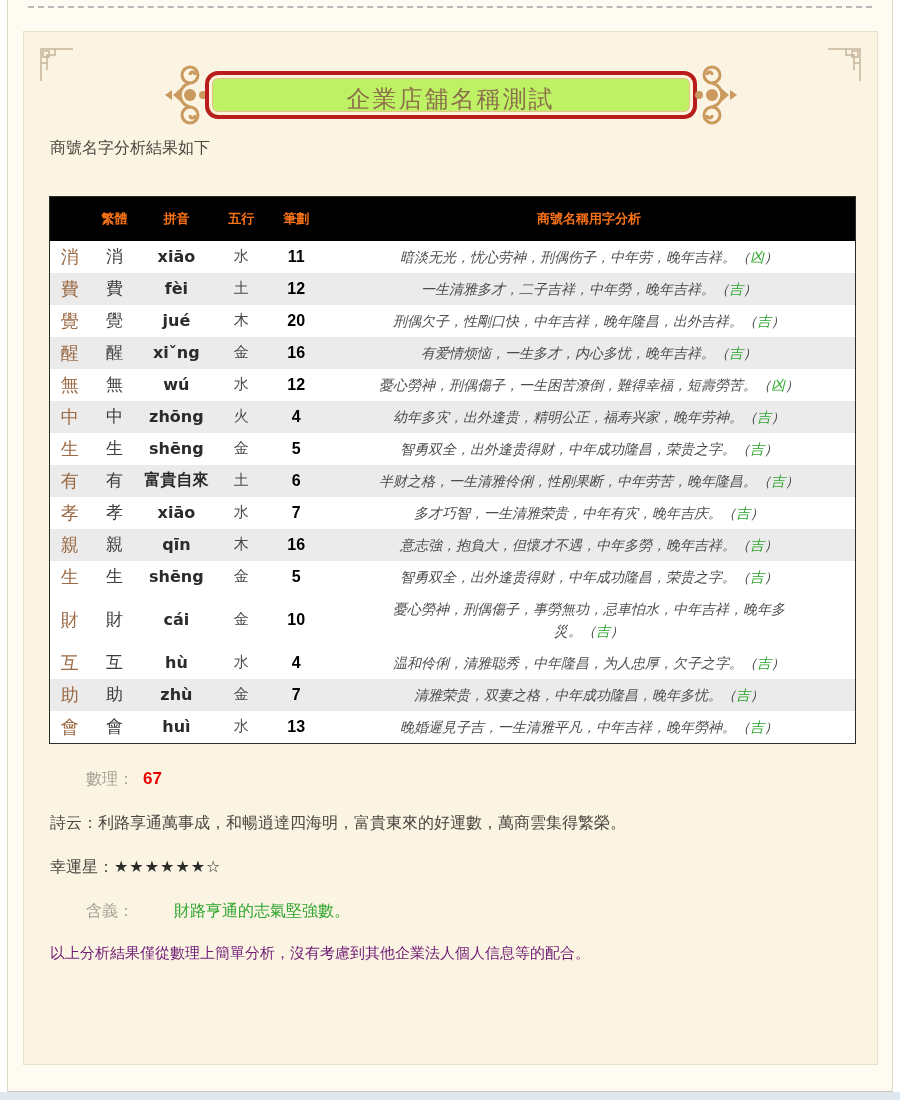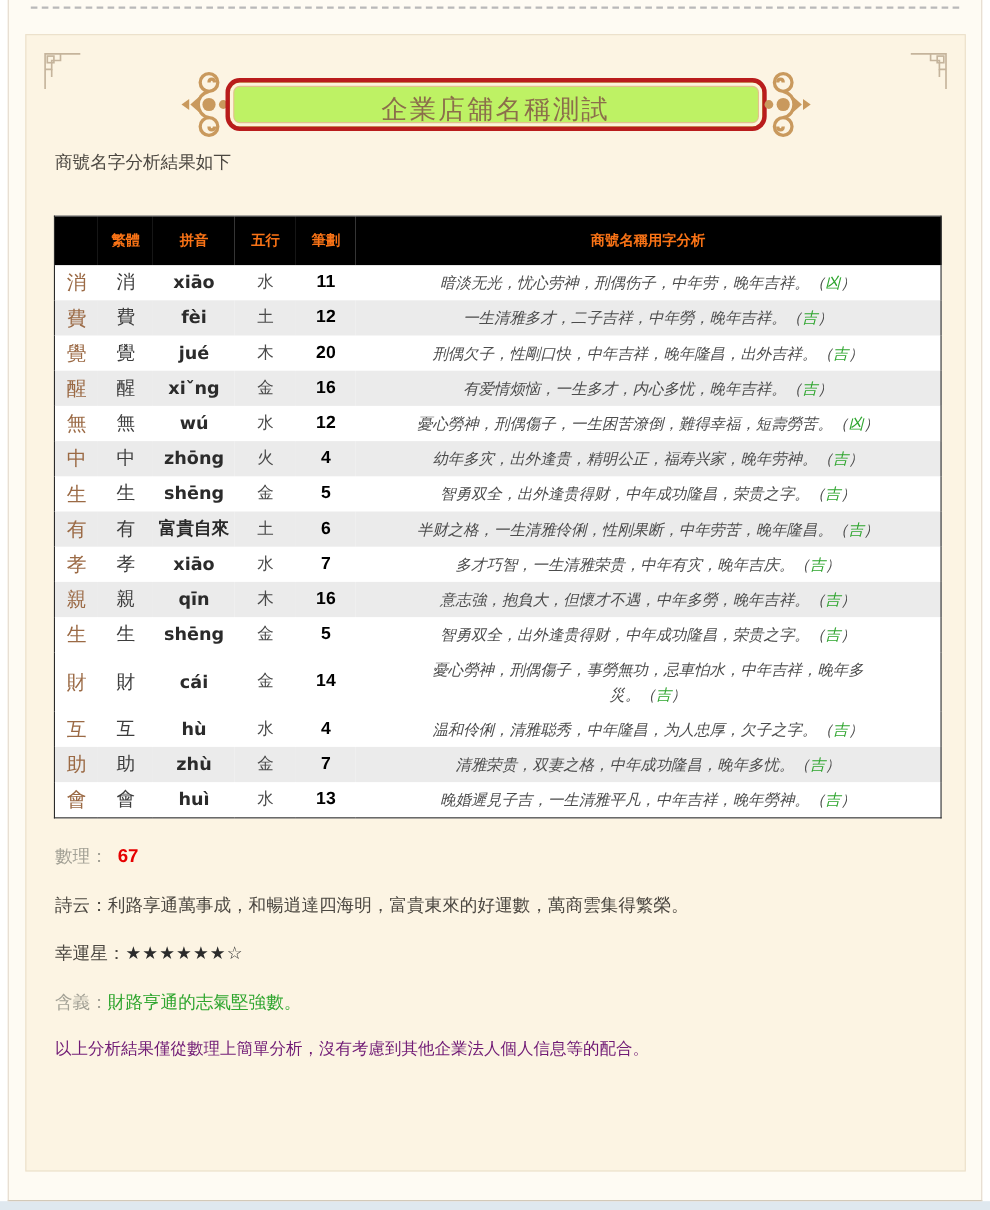--- a/index.html
+++ b/index.html
@@ -92,26 +92,26 @@
   td.c-pinyin { font-family: "DejaVu Sans", sans-serif; font-size: 16px; font-weight: 700; color: #2b2b2b; }
   td.c-elem { font-size: 15px; color: #4a4a4a; }
   td.c-strokes { font-size: 16px; font-weight: 700; color: #000000; }
   td.c-analysis {
     text-align: left; font-size: 14px; color: #4c4c4c;
     padding: 5px 8px; line-height: 22px; font-style: italic;
   }
   .rating-good, .rating-bad { color: #2ea52e; }
 
   .sumline { font-size: 16px; color: #4b4741; margin: 25px 0 0 1px; line-height: 19px; }
-  .lbl-gray { color: #a2a095; }
+  .lbl-gray { color: #a2a095; margin-left: 36px; }
   .val-red { color: #e60000; font-weight: 700; font-size: 17px; margin-left: 9px; }
   .jx-text { font-weight: 700; color: #3f3b35; }
   .jx-rating { color: #e60000; margin-left: 5px; }
   .stars { color: #2b2b2b; font-size: 16px; letter-spacing: 1px; }
-  .green-text { color: #2ea52e; }
+  .green-text { color: #2ea52e; margin-left: 40px; }
   .hanyi2 { line-height: 31px; margin-right: 20px; }
   .disclaimer { color: #701a75; font-size: 15px; margin-top: 23px; }
 </style>
 </head>
 <body>
 
 <div class="page">
   <div class="dashed-rule"></div>
 
   <div class="panel">
@@ -270,21 +270,21 @@
               <td class="c-pinyin col2">shēng</td>
               <td class="c-elem col3">金</td>
               <td class="c-strokes col4">5</td>
               <td class="c-analysis col5">智勇双全，出外逢贵得财，中年成功隆昌，荣贵之字。（<span class="rating-good">吉</span>）</td>
             </tr>
             <tr>
               <td class="c-char col0"><span>財</span></td>
               <td class="c-trad col1">財</td>
               <td class="c-pinyin col2">cái</td>
               <td class="c-elem col3">金</td>
-              <td class="c-strokes col4">14</td>
+              <td class="c-strokes col4">10</td>
               <td class="c-analysis col5">憂心勞神，刑偶傷子，事勞無功，忌車怕水，中年吉祥，晚年多<br>災。（<span class="rating-good">吉</span>）</td>
             </tr>
             <tr>
               <td class="c-char col0"><span>互</span></td>
               <td class="c-trad col1">互</td>
               <td class="c-pinyin col2">hù</td>
               <td class="c-elem col3">水</td>
               <td class="c-strokes col4">4</td>
               <td class="c-analysis col5">温和伶俐，清雅聪秀，中年隆昌，为人忠厚，欠子之字。（<span class="rating-good">吉</span>）</td>
             </tr>

